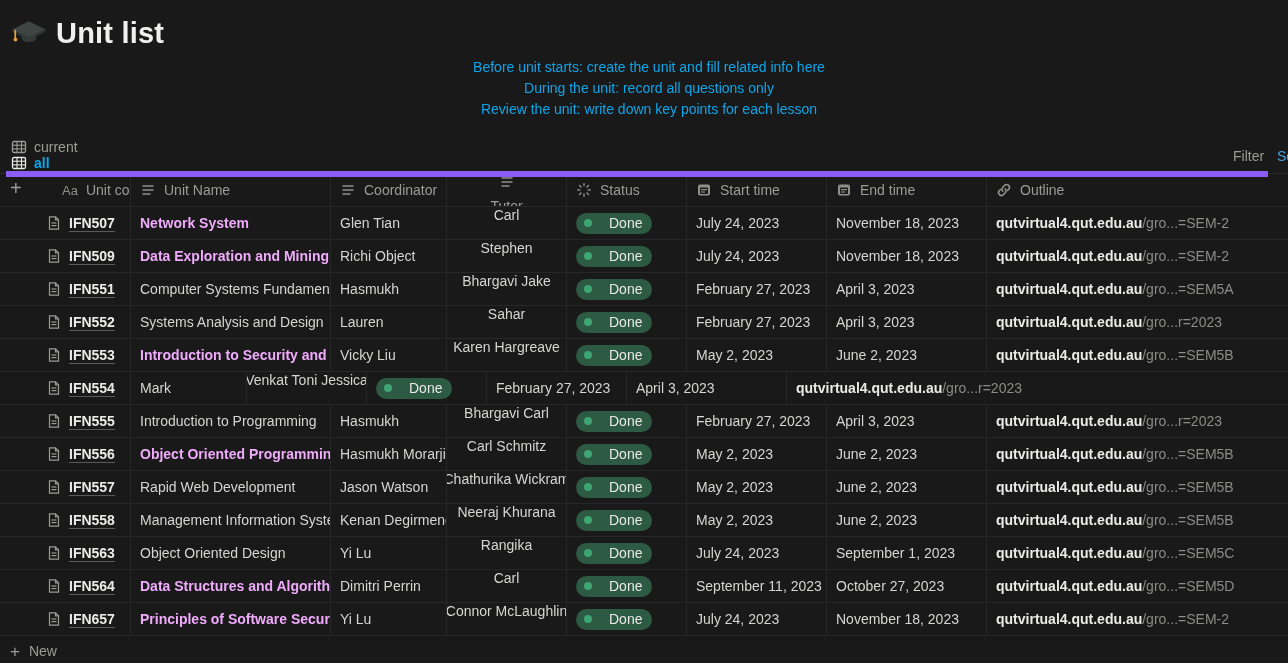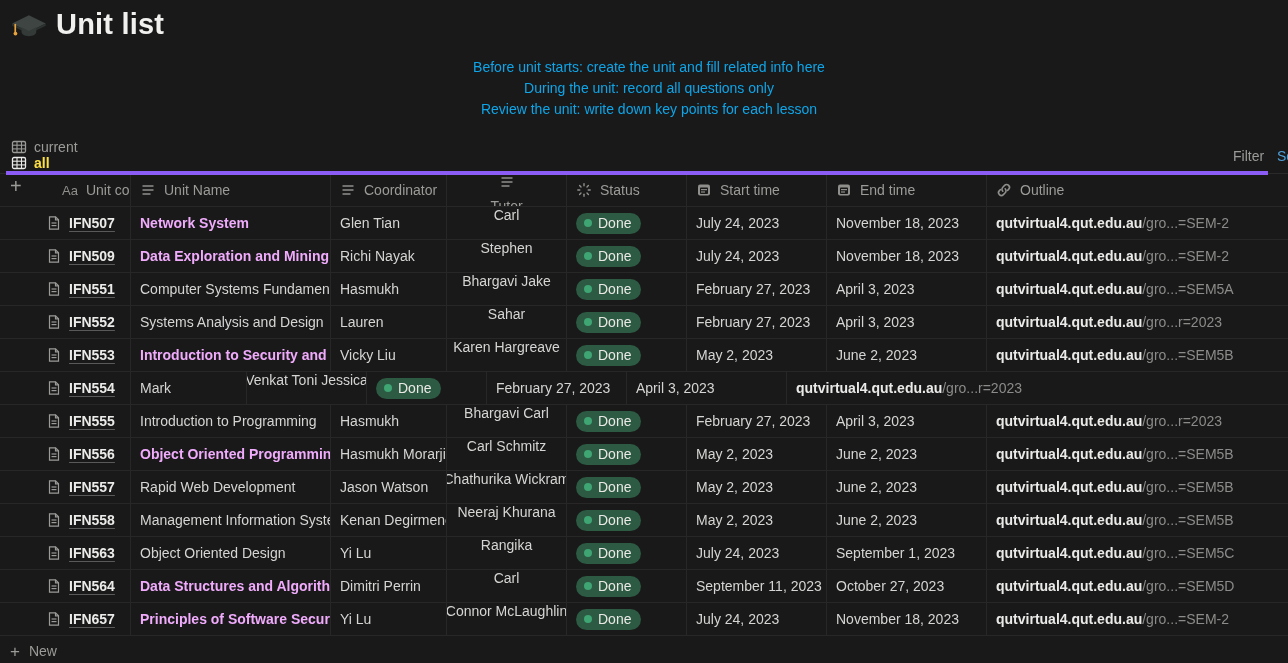--- a/index.html
+++ b/index.html
@@ -4,32 +4,32 @@
 <style>
   * { box-sizing: border-box; }
   html,body { margin:0; padding:0; }
   body {
     width:1288px; height:663px; overflow:hidden; position:relative;
     background:#191919; color:#d6d6d4;
     font-family:"Liberation Sans", sans-serif; font-size:14px;
   }
   
   .page-header { padding:8px 0 0 10px; }
-  .title-row { display:flex; align-items:flex-start; gap:10px; height:42px; }
+  .title-row { display:flex; align-items:flex-end; gap:10px; height:42px; }
   .page-emoji { width:36px; height:36px; flex:0 0 auto; }
   .page-title { font-size:29px; font-weight:700; color:#f0f0ee; letter-spacing:.2px; }
   .description { margin-top:7px; padding-left:0; }
   .description div { font-size:14px; line-height:21px; color:#0ea5e9;text-align:center; }
   
   .toolbar { position:relative; margin-top:19px; height:35px; border-bottom:1px solid #2a2a2a;
              display:flex; align-items:stretch; padding:0 6px;flex-direction:column; }
   .tab { display:flex; align-items:center; gap:7px; padding:0 5px; margin-right:14px;
          color:#9b9b98; cursor:pointer; }
   .tab .ticon { display:flex; color:#9b9b98; }
-  .tab.active { color:#fde047; font-weight:700; border-bottom:4px solid #8b5cf6; }
+  .tab.active { color:#0ea5e9; font-weight:700; border-bottom:6px solid #8b5cf6; }
   .tab.active .ticon { color:#ebebe9; }
   .tab-add { display:flex; align-items:center; color:#9b9b98; font-size:20px; padding:0 4px; cursor:pointer; }
   .filter-btn { position:absolute; left:1233px; top:0; height:33px; display:flex; align-items:center;
                 color:#9b9b98; cursor:pointer; }
   .sort-btn { position:absolute; left:1277px; top:0; height:33px; display:flex; align-items:center;
               color:#4fa0d9; cursor:pointer; }
   
   .thead { display:flex; height:33px; border-bottom:1px solid #272727; color:#9b9b98; }
   .th { display:flex; align-items:center; gap:8px; padding:0 9px; border-right:1px solid #272727;
         overflow:hidden; white-space:nowrap; cursor:pointer; }
@@ -47,21 +47,21 @@
   .trow { display:flex; height:33px; border-bottom:1px solid #272727; }
   .td { display:flex; align-items:center; padding:0 9px; border-right:1px solid #272727;
         overflow:hidden; white-space:nowrap; cursor:pointer; }
   .td.col-code { padding-left:46px; gap:7px; }
   .page-icon { display:flex; color:#9b9b98; flex:0 0 auto; }
   .code-text { font-weight:700; color:#ebebe9; text-decoration:underline;
                text-decoration-color:rgba(255,255,255,.28); text-underline-offset:3px; }
   .name-text { color:#d5d5d3; }
   .name-text.bold { font-weight:700; color:#f0abfc; }
   .plain { color:#d5d5d3; }
-  .pill { display:inline-flex; align-items:center; gap:6px; background:#2c5a42;
+  .pill { display:inline-flex; align-items:center; gap:17px; background:#2c5a42;
           border-radius:12px; padding:2px 10px 3px 8px; color:#eae9e5; }
   .pill-dot { width:8px; height:8px; border-radius:50%; background:#3ea573; flex:0 0 auto; }
   .outline-link { overflow:hidden; white-space:nowrap; }
   .outline-link .domain { font-weight:700; color:#eaeae8; text-decoration:underline;
         text-decoration-color:rgba(255,255,255,.35); text-underline-offset:3px; }
   .outline-link .path { color:#8b8b89; text-decoration:underline;
         text-decoration-color:rgba(255,255,255,.22); text-underline-offset:3px; }
   
   .new-row { display:flex; align-items:center; gap:9px; height:30px; padding-left:10px;
              color:#9b9b98; cursor:pointer; }
@@ -263,21 +263,21 @@
           <svg width="16" height="16" viewBox="0 0 16 16">
             <use href="#ic-page"></use>
           </svg>
         </span>
       <span class="code-text">IFN509</span>
     </div>
     <div class="td col-name">
         <span class="name-text bold">Data Exploration and Mining</span>
       </div>
     <div class="td col-coord">
-        <span class="plain">Richi Nayak</span>
+        <span class="plain">Richi Object</span>
       </div>
     <div class="td col-tutor">
         <span class="plain">Stephen</span>
       </div>
     <div class="td col-status">
       <span class="pill">
         <span class="pill-dot"></span>
         <span>Done</span>
       </span>
     </div>

